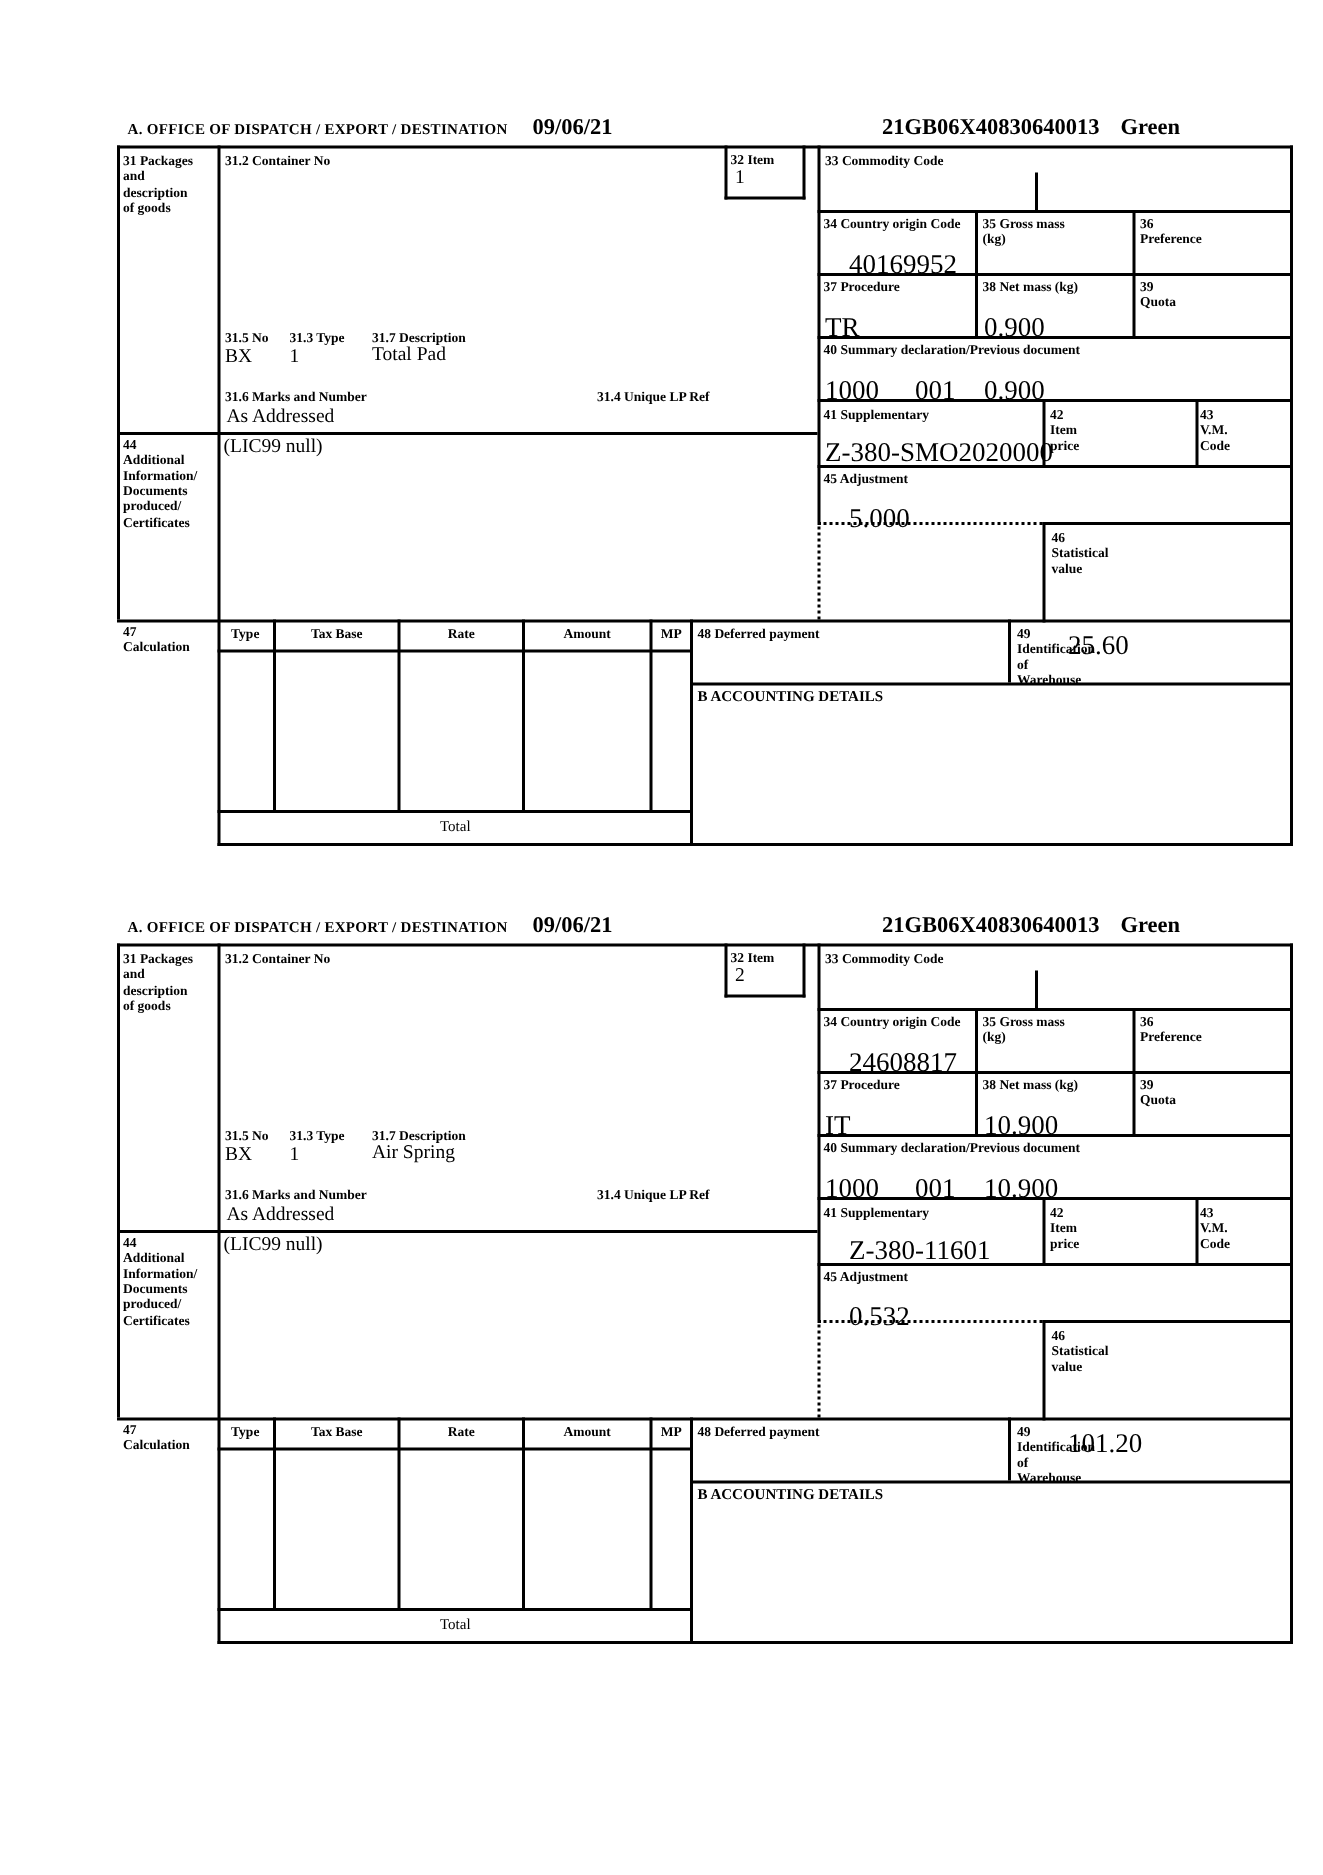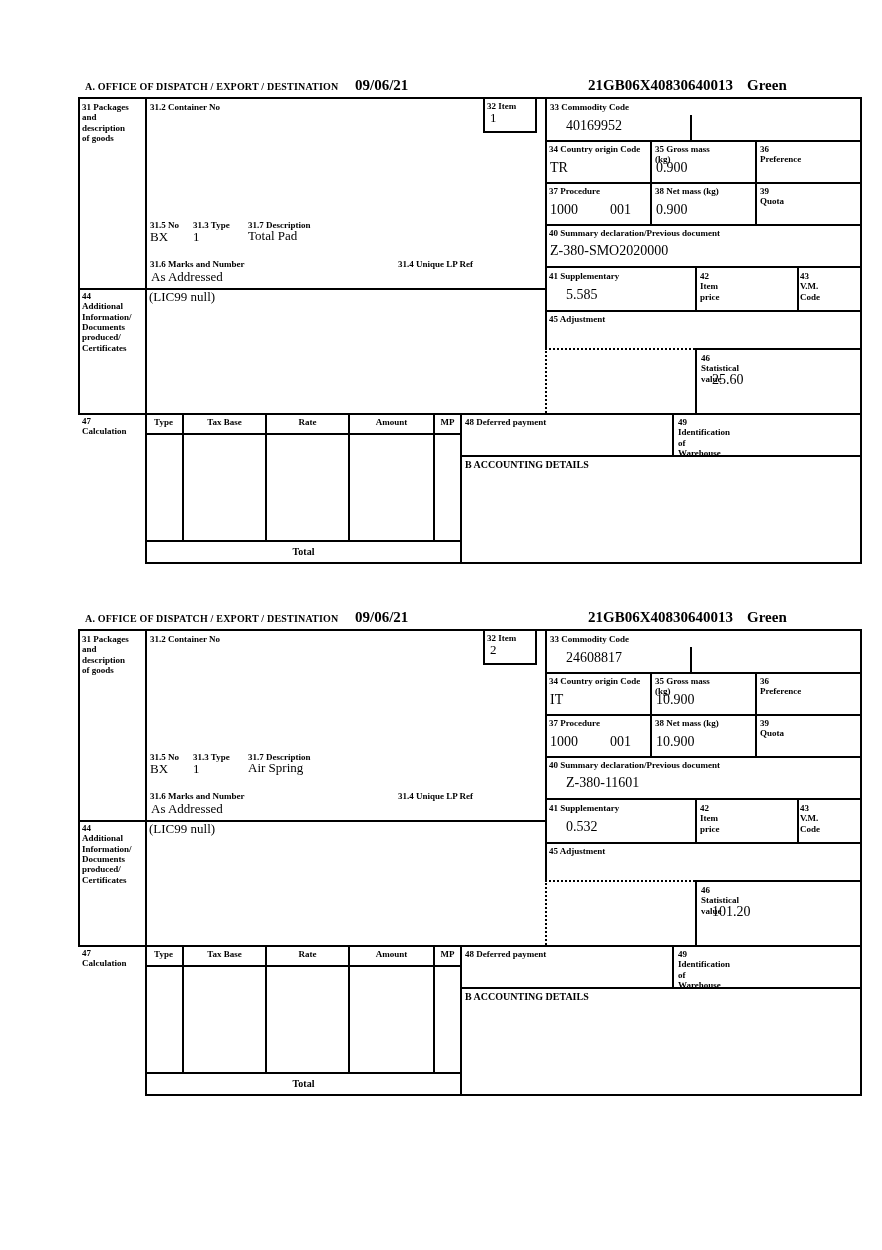--- a/index.html
+++ b/index.html
@@ -2,30 +2,30 @@
 <html><head>
 <meta charset="utf-8">
 <style>
   html,body{margin:0;padding:0;background:#fff;}
   body{width:882px;height:1250px;position:relative;font-family:"Liberation Serif","DejaVu Serif",serif;color:#000;}
   .form{position:absolute;left:0;width:722px;height:532px;}
   .abs{position:absolute;white-space:pre-line;line-height:1.15;}
   .lbl{font-size:9px;font-weight:bold;}
   .lbl-lg{font-size:10px;font-weight:bold;letter-spacing:.2px;}
   .val{font-size:13px;}
-  .val-lg{font-size:14px;}
+  .val-lg{font-size:18px;margin-top:48px;}
   .hdr-big{font-size:15px;font-weight:bold;}
   .hl{position:absolute;height:2px;background:#000;}
   .vl{position:absolute;width:2px;background:#000;}
   .hd{position:absolute;height:0;border-top:2px dotted #000;}
   .vd{position:absolute;width:0;border-left:2px dotted #000;}
   .box32{position:absolute;border:2px solid #000;border-top:none;}
   .box46{position:absolute;border-top:2px solid #000;border-left:2px solid #000;}
   .cell{text-align:center;font-size:9px;font-weight:bold;position:absolute;}
-  .total{text-align:center;font-size:10px;font-weight:bold;position:absolute;}
+  .total{text-align:center;font-size:10px;font-weight:normal;position:absolute;}
   .acct{font-size:10px;font-weight:bold;}
   .gap{margin-left:14px;}
 </style>
 </head>
 <body>
 
 <section class="form" style="top:76px">
 
   <div class="abs lbl-lg" style="left:85px;top:5px">A.  OFFICE OF DISPATCH / EXPORT / DESTINATION</div>
   <div class="abs hdr-big" style="left:355px;top:1px">09/06/21</div>
@@ -81,21 +81,21 @@
   <div class="abs lbl" style="left:760px;top:68px">36 Preference</div>
   <div class="abs lbl" style="left:549px;top:110px">37 Procedure</div>
   <div class="abs val-lg" style="left:550px;top:126px">1000</div>
   <div class="abs val-lg" style="left:610px;top:126px">001</div>
   <div class="abs lbl" style="left:655px;top:110px">38 Net mass (kg)</div>
   <div class="abs val-lg" style="left:656px;top:126px">0.900</div>
   <div class="abs lbl" style="left:760px;top:110px">39 Quota</div>
   <div class="abs lbl" style="left:549px;top:152px">40 Summary declaration/Previous document</div>
   <div class="abs val-lg" style="left:550px;top:167px">Z-380-SMO2020000</div>
   <div class="abs lbl" style="left:549px;top:195px">41 Supplementary</div>
-  <div class="abs val-lg" style="left:566px;top:211px">5.585</div>
+  <div class="abs val-lg" style="left:566px;top:211px">5.000</div>
   <div class="abs lbl" style="left:700px;top:195px">42 Item price</div>
   <div class="abs lbl" style="left:800px;top:195px">43 V.M. Code</div>
   <div class="abs lbl" style="left:150px;top:144px">31.5 No</div>
   <div class="abs lbl" style="left:193px;top:144px">31.3 Type</div>
   <div class="abs lbl" style="left:248px;top:144px">31.7 Description</div>
   <div class="abs val" style="left:150px;top:154px">BX</div>
   <div class="abs val" style="left:193px;top:154px">1</div>
   <div class="abs val" style="left:248px;top:153px">Total Pad</div>
   <div class="abs lbl" style="left:150px;top:183px">31.6 Marks and Number</div>
   <div class="abs val" style="left:151px;top:194px">As Addressed</div>

